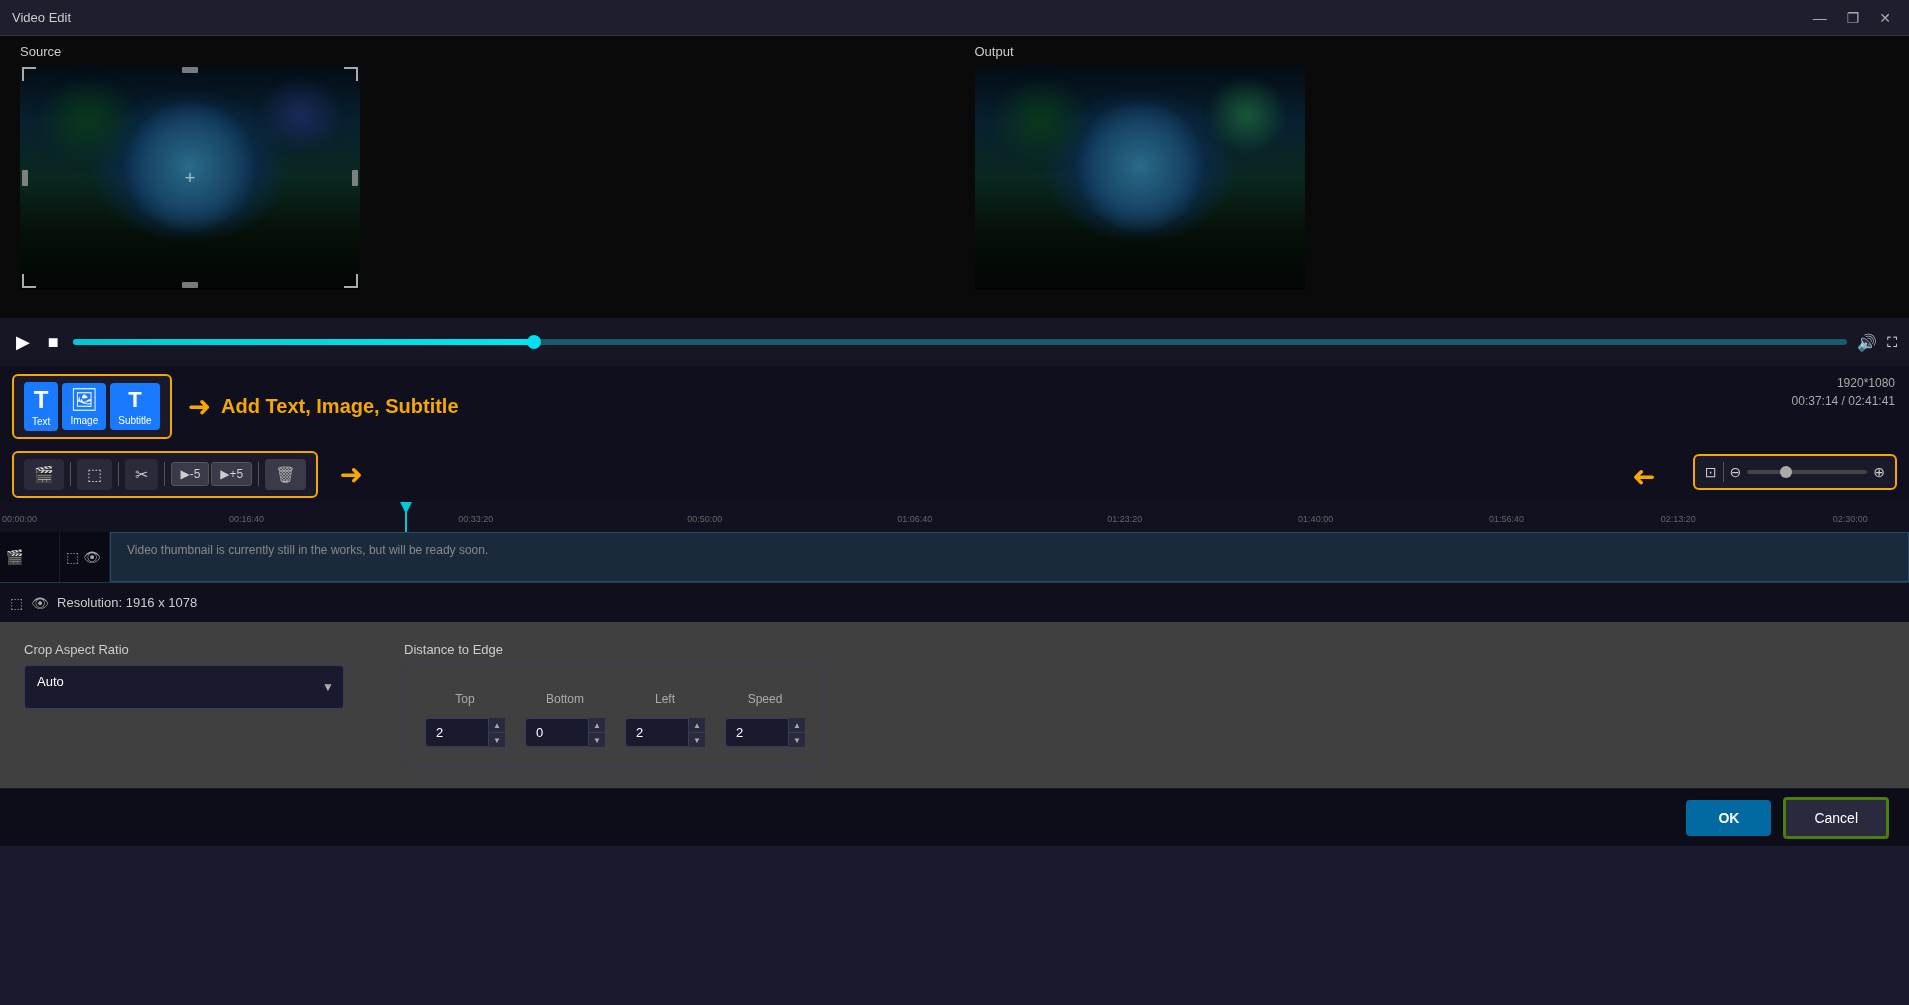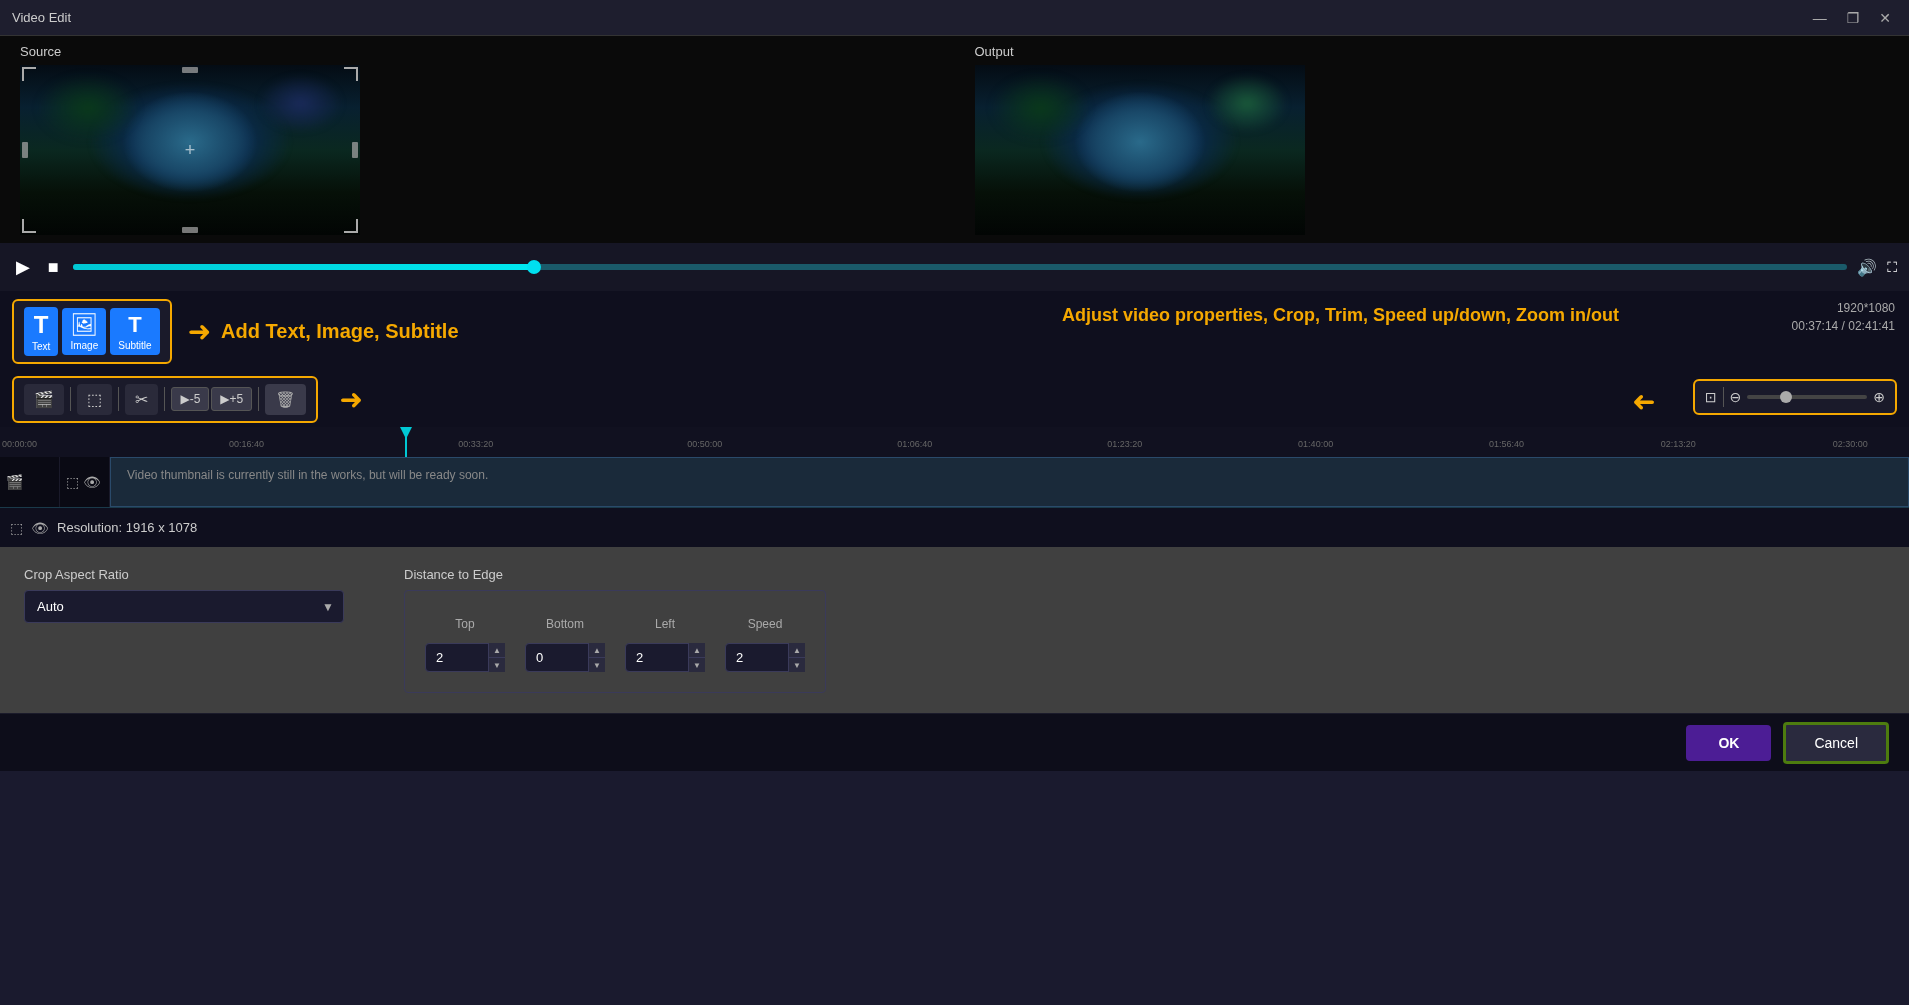--- a/index.html
+++ b/index.html
@@ -322,21 +322,21 @@
     }
     .select-wrapper {
       position: relative;
       width: 320px;
     }
     .crop-select {
       width: 100%;
       background: #1a1a2e;
       border: 1px solid #3a3a5a;
       color: #fff;
-      padding: 8px 32px 8px 12px;
+      padding: 8px 32px 19px 12px;
       font-size: 13px;
       border-radius: 4px;
       appearance: none;
       cursor: pointer;
     }
     .select-arrow {
       position: absolute;
       right: 10px;
       top: 50%;
       transform: translateY(-50%);
@@ -405,21 +405,21 @@
       background: #0d0d1a;
       height: 58px;
       display: flex;
       align-items: center;
       justify-content: flex-end;
       padding: 0 20px;
       gap: 12px;
       border-top: 1px solid #1a1a2a;
     }
     .btn-ok {
-      background: #4c1d95;
+      background: #0369a1;
       border: none;
       color: #fff;
       padding: 10px 32px;
       font-size: 14px;
       border-radius: 4px;
       cursor: pointer;
       font-weight: bold;
     }
     .btn-cancel {
       background: #2a2a3e;
@@ -433,21 +433,21 @@
 
     .arrow-icon {
       font-size: 28px;
       color: #f5a800;
       margin-right: 4px;
     }
 
     .two-panels {
       display: flex;
       width: 100%;
-      height: 207px;
+      height: 282px;
       text-align: center;
     }
     .panel-source {
       flex: 1;
       display: flex;
       flex-direction: column;
       align-items: flex-start;
       padding: 8px 20px;
       background: #0a0a0a;
     }
@@ -578,21 +578,20 @@
     </button>
     <button class="tool-btn active-subtitle">
       <span class="tool-icon" style="font-weight:bold;font-size:22px;">T</span>
       <span>Subtitle</span>
     </button>
   </div>
 
   <span class="arrow-icon" style="margin-left:16px;">➜</span>
   <span style="color:#f5a800;font-size:20px;font-weight:bold;margin-left:6px;">Add Text, Image, Subtitle</span>
 
-  <span style="position:absolute;right:290px;top:14px;color:#f5a800;font-size:18px;font-weight:bold;">Adjust video properties, Crop, Trim, Speed up/down, Zoom in/out</span>
 
   <div class="time-display">
     <div>1920*1080</div>
     <div>00:37:14 / 02:41:41</div>
   </div>
 </div>
 
 <div class="edit-toolbar">
 
   <div class="edit-tools-left">

